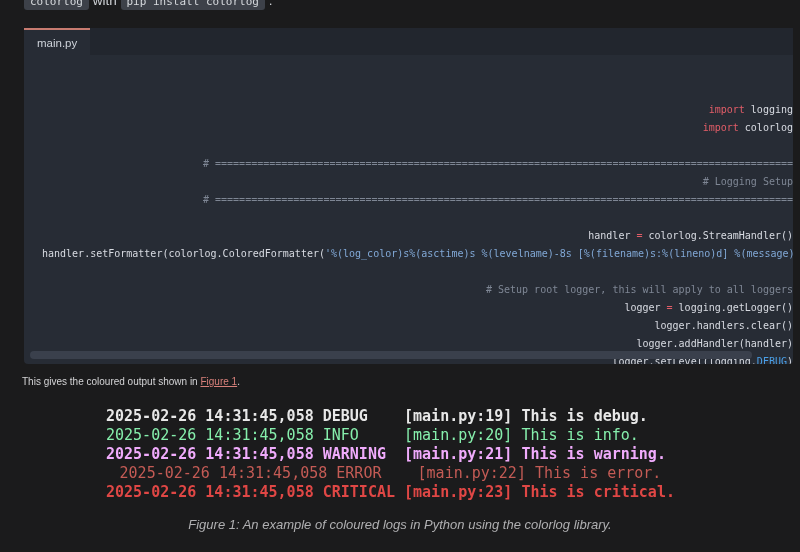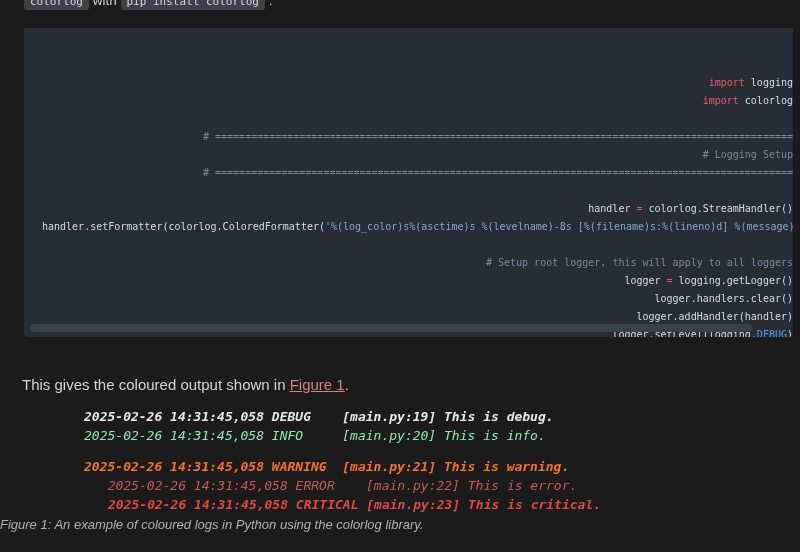--- a/index.html
+++ b/index.html
@@ -46,50 +46,56 @@
   .tok-pl    { color:#d8dbe2; }
   .hscroll-track { position:absolute; left:0; bottom:0; width:100%; height:18px; }
   .hscroll {
     position:absolute; left:6px; bottom:5px;
     width:722px; height:8px; border-radius:4px;
     background:#3a404c; cursor:pointer;
   }
   
   .para {
     position:absolute; top:376px; left:22px;
-    font-size:15px; color:#d4d4d6;
+    font-size:10px; color:#d4d4d6;
   }
   .figlink { color:#d8807a; text-decoration:underline; cursor:pointer; }
   
   .logs {
-    position:absolute; top:407px; left:84px;
+    position:absolute; top:407px; left:106px;
     font-family:"DejaVu Sans Mono", monospace;
-    font-size:13px; line-height:19px; white-space:pre;font-style:italic;
+    font-size:15px; line-height:19px; white-space:pre;
   }
   .log-line.bold { font-weight:bold; }
   .level-debug    { color:#e8e8e8; }
   .level-info     { color:#86efac; }
-  .level-warning  { color:#f97316;margin-top:12px; }
+  .level-warning  { color:#f0abfc; }
   .level-error    { color:#c45b55;text-align:center; }
-  .level-critical { color:#e04745;margin-left:24px; }
+  .level-critical { color:#e04745; }
   
   .caption {
     position:absolute; top:517px; left:0; width:800px;
-    text-align:left; font-style:italic;
+    text-align:center; font-style:italic;
     font-size:13px; color:#b0b0b2;
   }
 </style>
 </head>
 <body>
 
 <div class="page">
 
   <p class="intro"><code class="chip">colorlog</code><span> with </span><code class="chip">pip install colorlog</code><span> .</span></p>
 
   <div class="editor">
+    <div class="tabbar">
+      <div class="tab">
+        <span>main.py</span>
+      </div>
+      <div class="tabbar-rest"></div>
+    </div>
     <div class="code" id="code-block">
       <div id="code-lines"><div class="code-line"><span class="tok-kw">import </span><span class="tok-pl">logging</span></div><div class="code-line"><span class="tok-kw">import </span><span class="tok-pl">colorlog</span></div><div class="code-line"> </div><div class="code-line"><span class="tok-cm"># ================================================================================================</span></div><div class="code-line"><span class="tok-cm"># Logging Setup</span></div><div class="code-line"><span class="tok-cm"># ================================================================================================</span></div><div class="code-line"> </div><div class="code-line"><span class="tok-pl">handler </span><span class="tok-kw">=</span><span class="tok-pl"> colorlog.StreamHandler()</span></div><div class="code-line"><span class="tok-pl">handler.setFormatter(colorlog.ColoredFormatter(</span><span class="tok-str">'%(log_color)s%(asctime)s %(levelname)-8s [%(filename)s:%(lineno)d] %(message)s'</span></div><div class="code-line"> </div><div class="code-line"><span class="tok-cm"># Setup root logger, this will apply to all loggers</span></div><div class="code-line"><span class="tok-pl">logger </span><span class="tok-kw">=</span><span class="tok-pl"> logging.getLogger()</span></div><div class="code-line"><span class="tok-pl">logger.handlers.clear()</span></div><div class="code-line"><span class="tok-pl">logger.addHandler(handler)</span></div><div class="code-line"><span class="tok-pl">logger.setLevel(logging.</span><span class="tok-const">DEBUG</span><span class="tok-pl">)</span></div></div>
       <div class="hscroll-track">
         <div class="hscroll"></div>
       </div>
     </div>
   </div>
 
   <p class="para"><span>This gives the coloured output shown in </span><a href="#" class="figlink">Figure 1</a><span>.</span></p>
 

